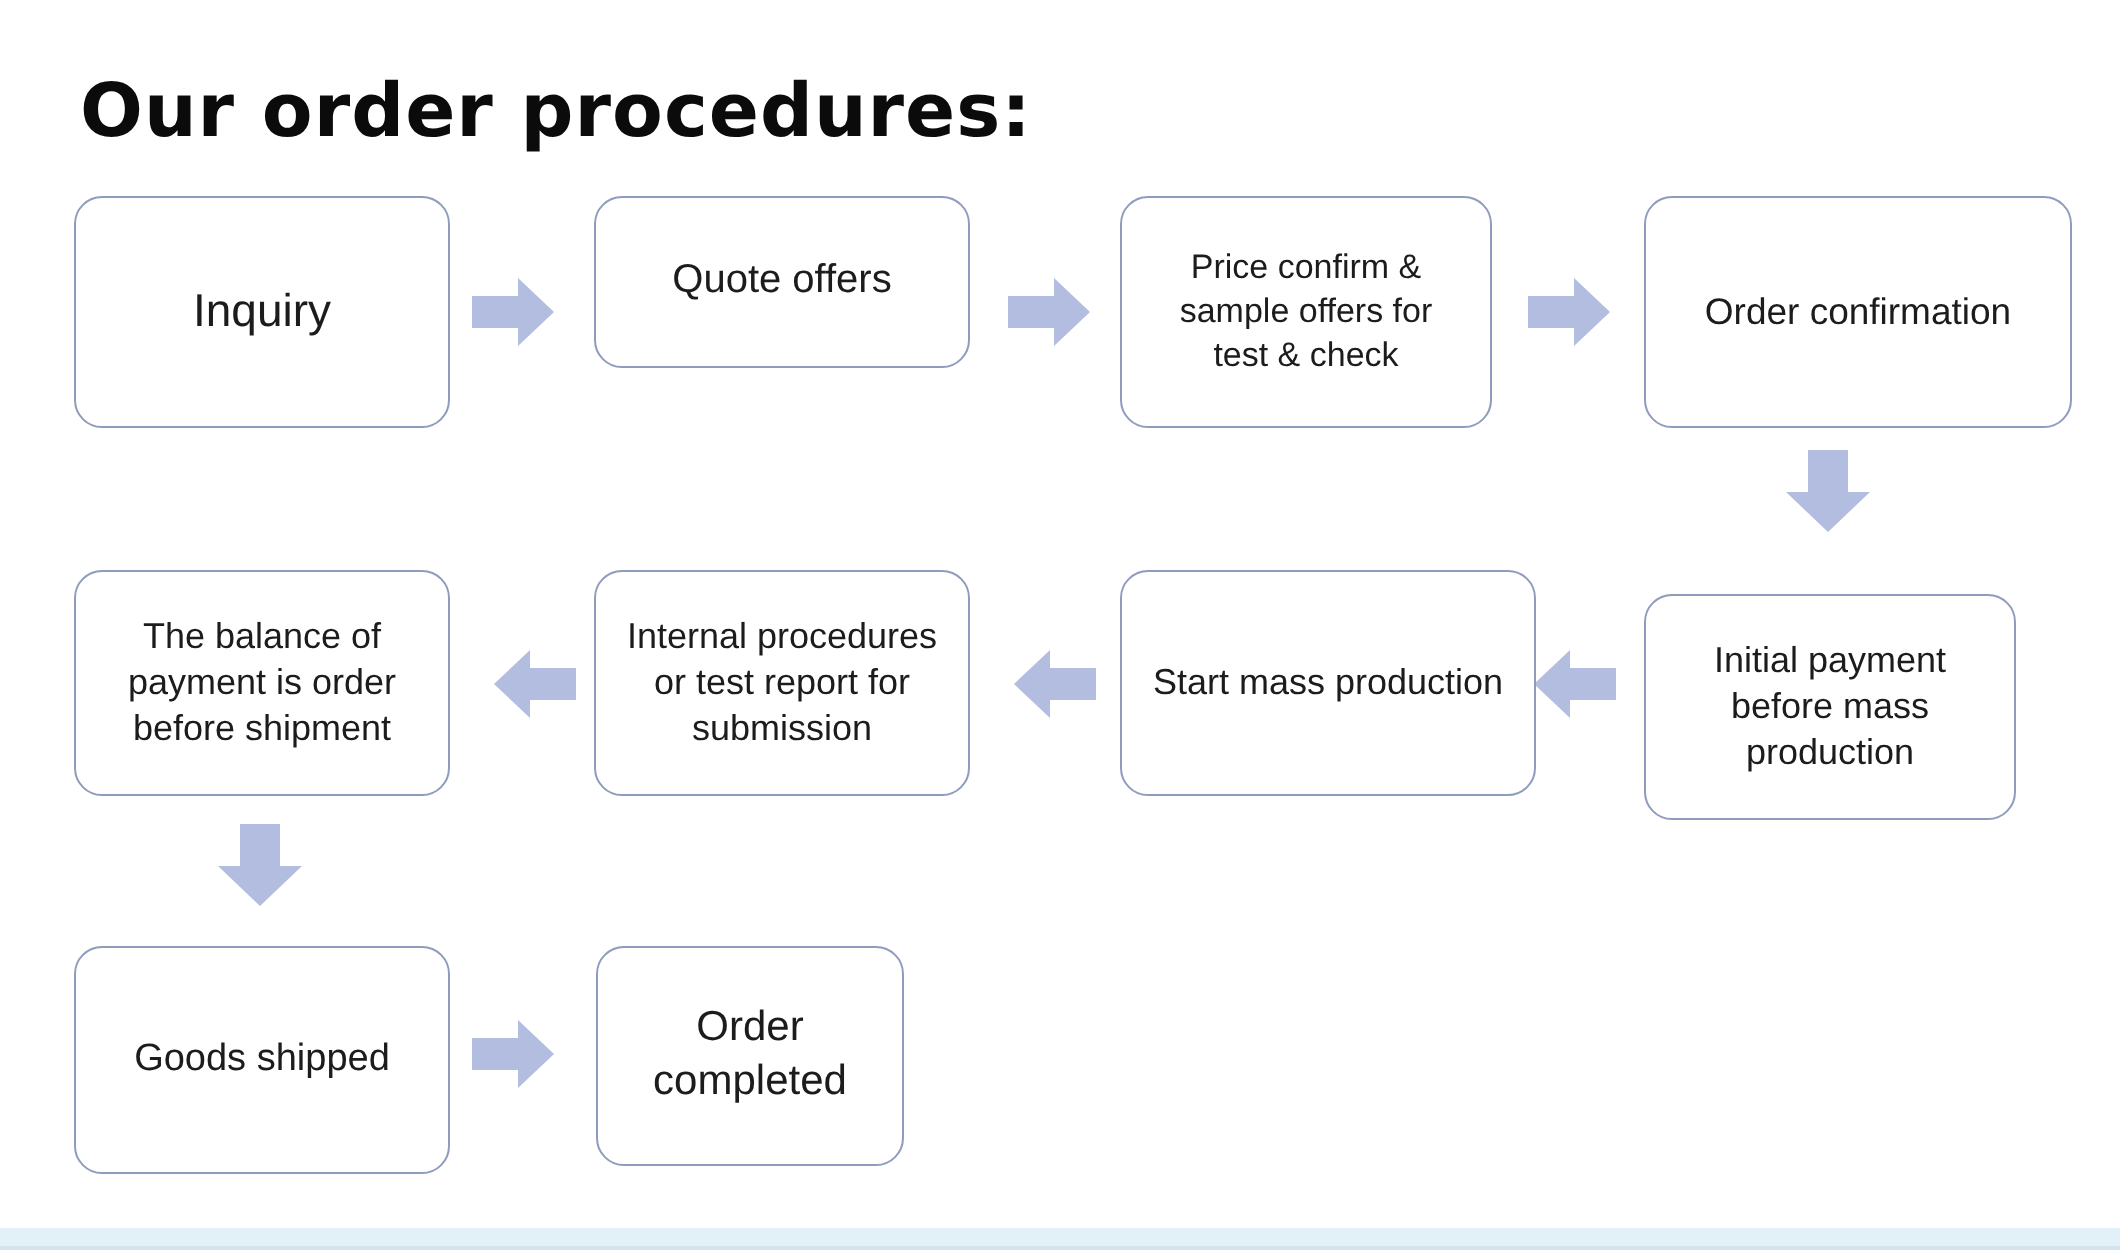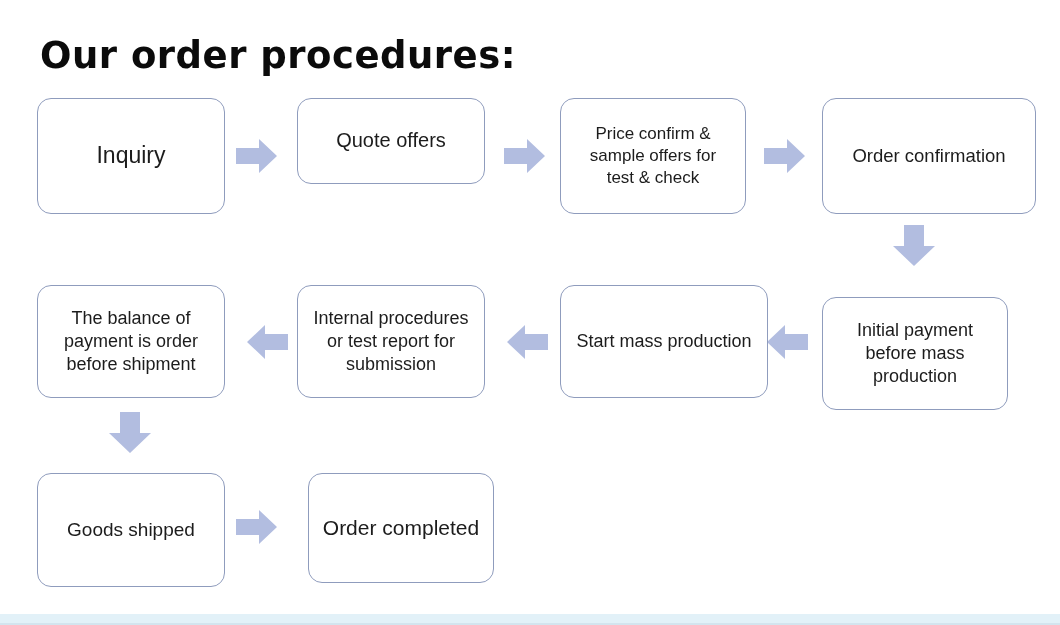--- a/index.html
+++ b/index.html
@@ -43,21 +43,21 @@
   .b1 { left: 297px; top: 98px;  width: 188px; height: 86px; font-size: 20px; }
   .b2 { left: 560px; top: 98px;  width: 186px; height: 116px; font-size: 17px; }
   .b3 { left: 822px; top: 98px;  width: 214px; height: 116px; font-size: 18.5px; }
   
   .b4 { left: 822px; top: 285px; width: 186px; height: 113px; font-size: 18px; margin-top: 12px; }
   .b5 { left: 560px; top: 285px; width: 208px; height: 113px; font-size: 18px; }
   .b6 { left: 297px; top: 285px; width: 188px; height: 113px; font-size: 18px; }
   .b7 { left: 37px;  top: 285px; width: 188px; height: 113px; font-size: 18px; }
   
   .b8 { left: 37px;  top: 473px; width: 188px; height: 114px; font-size: 19px; }
-  .b9 { left: 308px; top: 473px; width: 186px; height: 110px; font-size: 21px; }
+  .b9 { left: 298px; top: 473px; width: 154px; height: 110px; font-size: 21px; }
 
   .arrow { position: absolute; }
   .arrow svg { display: block; }
   .arrow polygon { fill: #b2bde0; }
 
   .a0 { left: 236px; top: 138px; }
   .a1 { left: 504px; top: 138px; }
   .a2 { left: 764px; top: 138px; }
   .a3 { left: 892px; top: 225px; }
   .a4 { left: 766px; top: 324px; }

